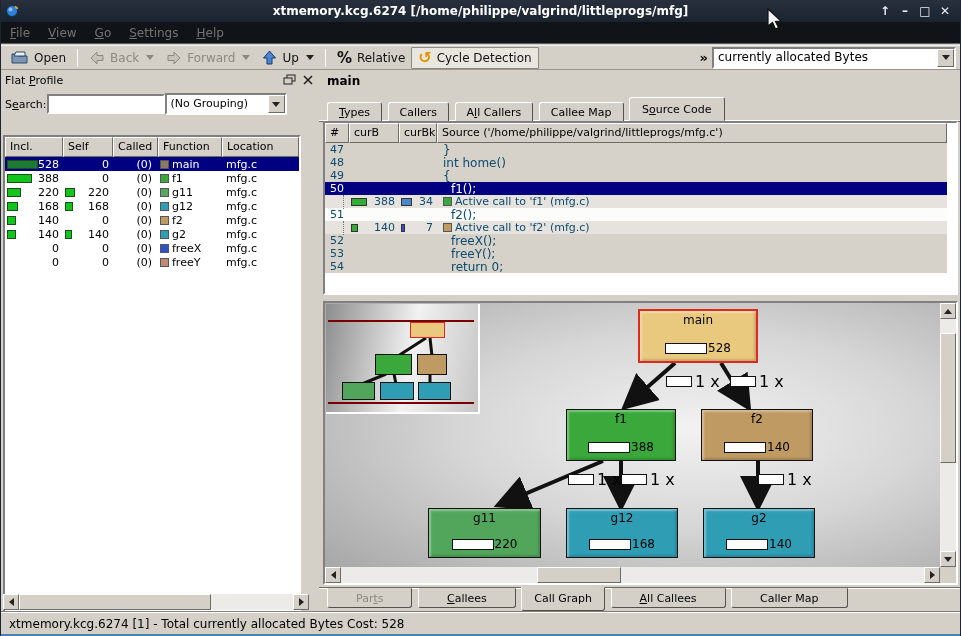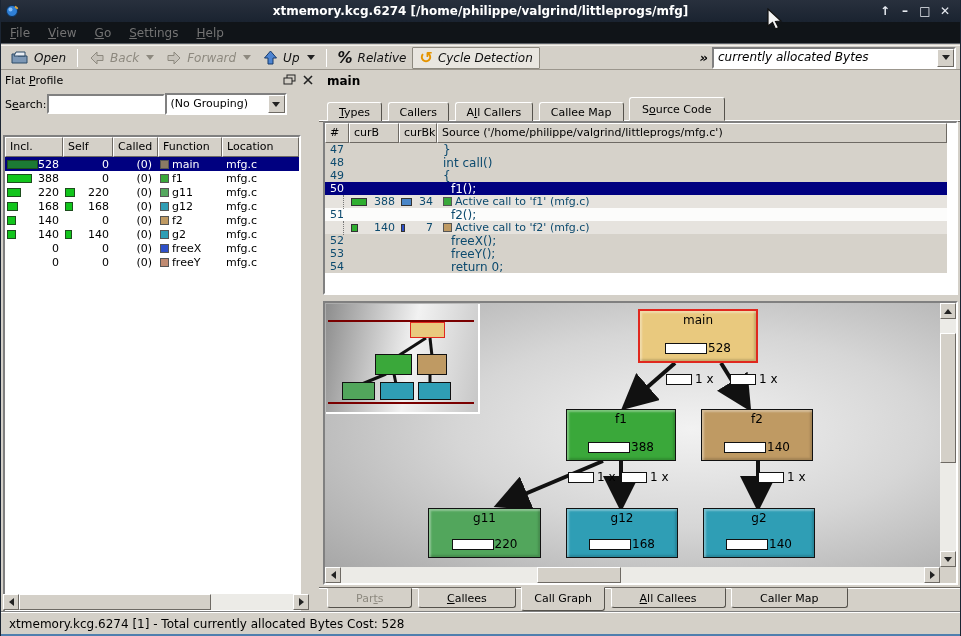--- a/index.html
+++ b/index.html
@@ -16,21 +16,21 @@
   .win-btn { width:18px; height:18px; color:#e8ecf2; font-size:12px; font-weight:bold; text-align:center; line-height:18px; cursor:default; }
 
   
   .menubar { position:absolute; left:0; top:22px; width:100%; height:22px; background:#101418;
              border-bottom:1px solid #5a5f66; display:flex; align-items:center; color:#737373; font-size:12px; }
   .menu-item { padding:0 9px; height:100%; display:flex; align-items:center; }
   .ul { text-decoration:underline; }
 
   
   .toolbar { position:absolute; left:0; top:45px; width:100%; height:25px; background:#d4d0c8;
-             border-top:1px solid #f4f2ee; border-bottom:1px solid #9b968d; display:flex; align-items:center; font-size:12px;font-style:italic; }
+             border-top:1px solid #f4f2ee; border-bottom:1px solid #9b968d; display:flex; align-items:center; font-size:12px; }
   .tbtn { display:flex; align-items:center; gap:5px; padding:1px 6px; height:22px; color:#111; }
   .tbtn.disabled { color:#8d897f; }
   .tsep { width:1px; height:18px; background:#9b968d; border-right:1px solid #fff; margin:0 5px; }
   .dd-tri { width:0; height:0; border-left:4px solid transparent; border-right:4px solid transparent; border-top:5px solid #222; margin-left:2px; }
   .dd-tri.dis { border-top-color:#8d897f; }
   .tbtn.checked { background:#e9e6e0; border:1px solid #8d897f; border-radius:1px; }
   .pct { font-size:15px; font-weight:bold; }
   .cyc { color:#e59400; font-size:16px; font-weight:bold; line-height:14px; }
   .overflow { font-weight:bold; font-size:13px; margin:0 4px 0 auto; }
   .combo { display:flex; align-items:stretch; border:2px solid; border-color:#808080 #fff #fff #808080; background:#fff; height:22px; }
@@ -103,21 +103,21 @@
 
   
   .graph-frame { position:absolute; left:4px; top:231px; width:635px; height:284px; border:2px solid; border-color:#808080 #fff #fff #808080; overflow:hidden;
                  background:radial-gradient(ellipse at 58% 45%, #f2f2f2 0%, #d6d6d6 45%, #a2a2a2 100%); }
   .gnode { position:absolute; border:1px solid #111; text-align:center; color:#000;
            box-shadow:inset 2px 2px 2px rgba(255,255,255,.35), inset -2px -2px 2px rgba(0,0,0,.15); }
   .gnode .nlabel { font-size:12px; margin-top:2px; }
   .gnode .nbar-row { position:absolute; bottom:6px; left:0; right:0; display:flex; align-items:center; justify-content:center; gap:1px; font-size:12px; }
   .nbar { width:42px; height:11px; border:1px solid #111; background:#fff; }
   .nbar .fill { height:100%; background:#2222cc; }
-  .elabel { position:absolute; display:flex; align-items:center; gap:3px; font-size:12px; }
+  .elabel { position:absolute; display:flex; align-items:center; gap:3px; font-size:16px; }
   .ebar { width:26px; height:11px; border:1px solid #111; background:#fff; }
   .ebar .fill { height:100%; background:#2222cc; }
 
   .minimap { position:absolute; left:1px; top:1px; width:154px; height:110px; background:linear-gradient(100deg,#8d8d8d,#f2f2f2 55%,#c6c6c6); border-right:2px solid #fff; border-bottom:2px solid #fff; }
   .mm-line { position:absolute; left:2px; right:4px; height:2px; background:#7a0000; }
   .mm-box { position:absolute; border:1px solid #111; }
 
   
   .btabbar { position:absolute; left:0; bottom:0; width:100%; height:25px; }
   .btabbar .base { position:absolute; left:0; right:0; top:0; height:1px; background:#6e6a64; box-shadow:0 1px 0 #fff; }
@@ -413,21 +413,21 @@
         <div class="src-row">
           <span class="sc-num">47</span>
             <span class="sc-curb"></span>
             <span class="sc-curbk"></span>
           <span class="sc-src" style="padding-left:6px">}</span>
         </div>
         <div class="src-row">
           <span class="sc-num">48</span>
             <span class="sc-curb"></span>
             <span class="sc-curbk"></span>
-          <span class="sc-src" style="padding-left:6px">int call()</span>
+          <span class="sc-src" style="padding-left:6px">int home()</span>
         </div>
         <div class="src-row">
           <span class="sc-num">49</span>
             <span class="sc-curb"></span>
             <span class="sc-curbk"></span>
           <span class="sc-src" style="padding-left:6px">{</span>
         </div>
         <div class="src-row sel">
           <span class="sc-num">50</span>
             <span class="sc-curb"></span>

